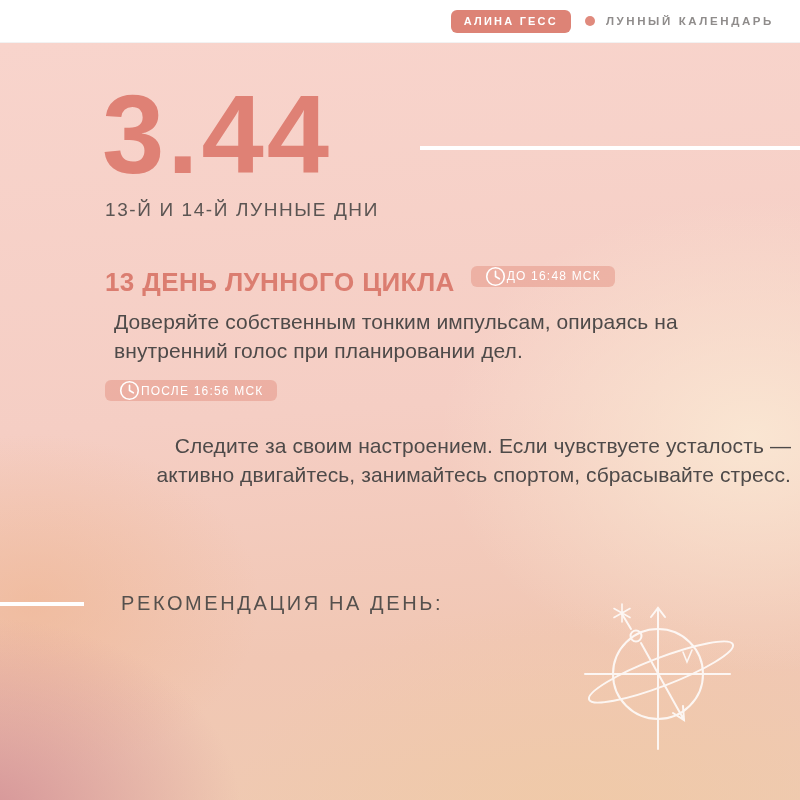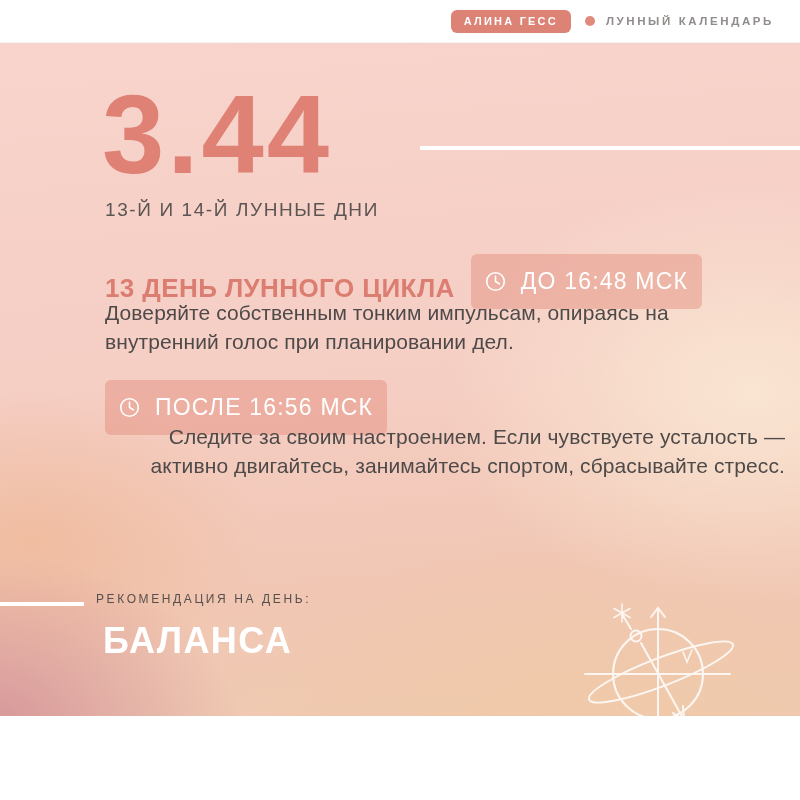--- a/index.html
+++ b/index.html
@@ -1,21 +1,21 @@
 <!DOCTYPE html>
 <html><head>
 <meta charset="utf-8">
 <style>
   html,body{margin:0;padding:0;}
   body{
     width:800px;height:800px;overflow:hidden;
     font-family:"Liberation Sans", sans-serif;
     -webkit-font-smoothing:antialiased;
   }
-  .page{width:800px;height:716px;display:flex;flex-direction:column;}
+  .page{width:800px;height:800px;display:flex;flex-direction:column;}
 
   
   .top-bar{
     height:43px;background:#ffffff;flex:0 0 43px;
     display:flex;align-items:center;justify-content:flex-end;
     padding-right:26px;box-sizing:border-box;
     border-bottom:1px solid rgba(0,0,0,0.05);
   }
   .author-badge{
     background:#dd8376;color:#ffffff;
@@ -59,40 +59,40 @@
     position:absolute;left:105px;display:flex;align-items:center;gap:16px;
   }
   .section-row.s1{top:211px;}
   .section-row.s2{top:337px;}
   .section-heading{
     color:#db7d70;font-size:26px;font-weight:700;letter-spacing:0.4px;
     white-space:nowrap;
     margin-top:13px;
   }
   .time-badge{
-    display:flex;align-items:center;gap:15px;
+    display:flex;align-items:center;gap:1px;
     background:rgba(223,134,116,0.42);
-    border-radius:6px;padding:14px 14px;color:#ffffff;
-    font-size:23px;letter-spacing:1.2px;white-space:nowrap;
+    border-radius:6px;padding:0 14px;color:#ffffff;
+    font-size:12px;letter-spacing:1.2px;white-space:nowrap;
   }
   .clock-icon{width:21px;height:21px;display:block;}
 
   .section-text{
-    position:absolute;left:105px;margin:0;
+    position:absolute;left:105px;margin:9px;
     color:#4e4a49;font-size:21px;line-height:1.38;letter-spacing:0.1px;
   }
   .section-text.t1{top:256px;max-width:585px;}
   .section-text.t2{top:380px;max-width:680px;text-align:right;}
 
   .rec-dash{
     position:absolute;left:0;top:559px;width:84px;height:4px;background:#ffffff;
   }
   .rec-label{
-    position:absolute;left:96px;top:549px;
-    color:#55504d;font-size:12px;letter-spacing:2.6px;
+    position:absolute;left:121px;top:549px;
+    color:#55504d;font-size:20px;letter-spacing:2.6px;
   }
   .rec-title{
     position:absolute;left:103px;top:578px;
     color:#ffffff;font-size:36px;font-weight:700;letter-spacing:1.4px;
     line-height:1.12;
   }
 
   .planet-art{position:absolute;left:573px;top:540px;opacity:0.85;}
 </style>
 </head>
@@ -131,21 +131,20 @@
           <path d="M11 11 L11 5.6 M11 11 L15 13.4"></path>
         </svg>
         <span>ПОСЛЕ 16:56 МСК</span>
       </span>
     </div>
     <p class="section-text t2">Следите за своим настроением. Если чувствуете усталость — активно двигайтесь, занимайтесь спортом, сбрасывайте стресс.</p>
 
     <div class="rec-dash"></div>
     <div class="rec-label">РЕКОМЕНДАЦИЯ НА ДЕНЬ:</div>
     <div class="rec-title">
-      <div>БАЛАНСА</div>
     </div>
 
     <svg class="planet-art" width="210" height="190" viewBox="0 0 210 190" fill="none" stroke="#ffffff" stroke-width="2" stroke-linecap="round">
 
       <circle cx="85" cy="91" r="45"></circle>
 
       <ellipse cx="88" cy="89" rx="77" ry="14" transform="rotate(-21 88 89)"></ellipse>
 
       <path d="M85 166 L85 26 M78 34 L85 25 L92 34"></path>
 

